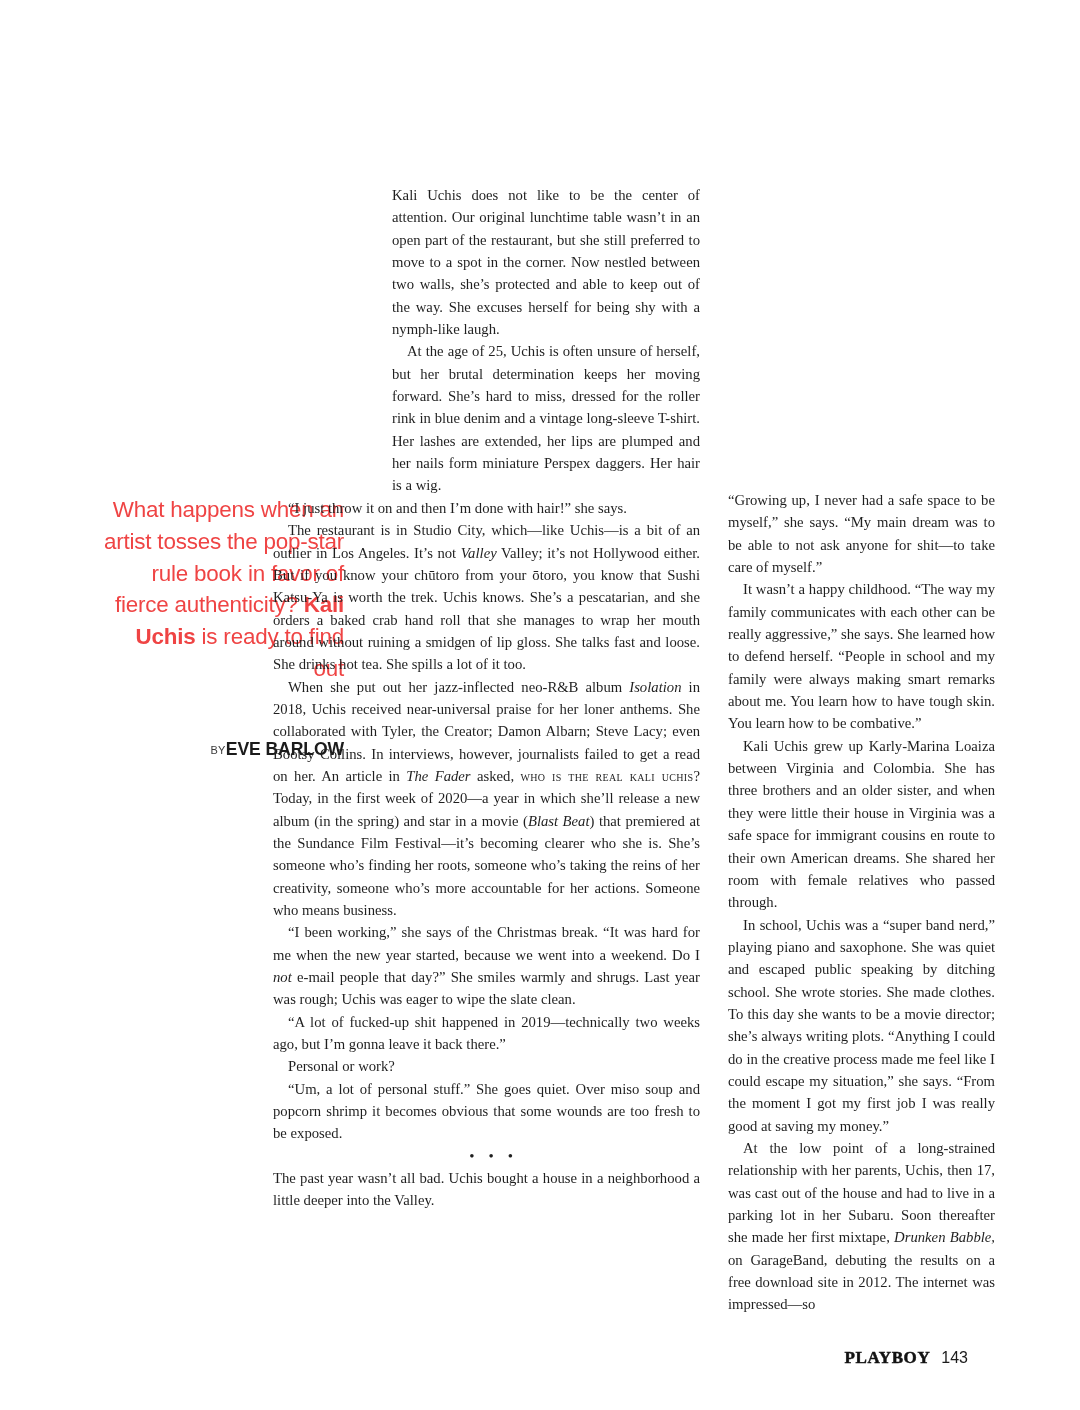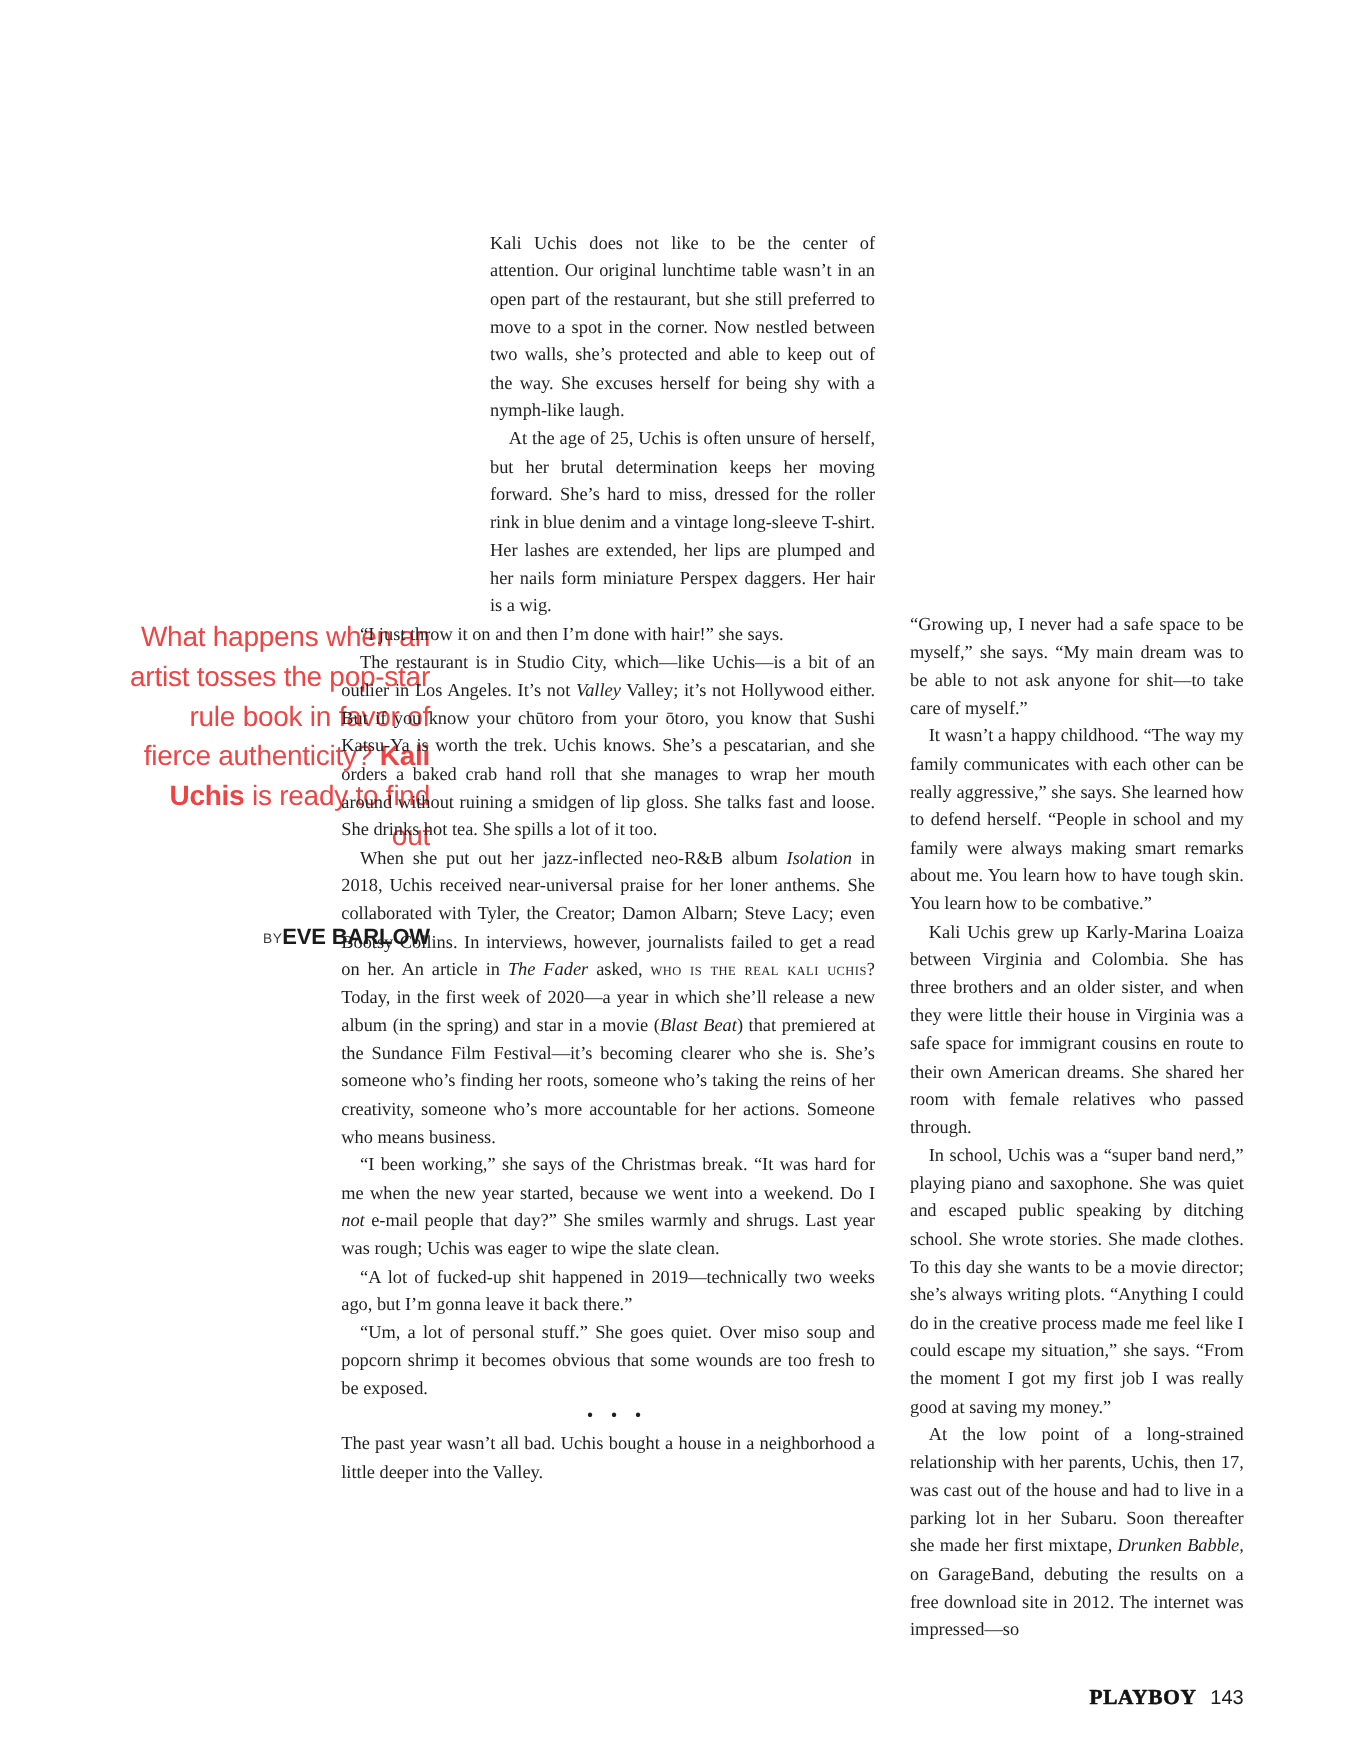--- a/index.html
+++ b/index.html
@@ -132,21 +132,21 @@
     margin: 0;
   }
 
   
   .footer {
     position: absolute;
     left: 0;
     right: 0;
     top: 1348px;
     text-align: right;
-    padding-right: 85px;
+    padding-right: 112px;
     white-space: nowrap;
   }
   .footer .logo {
     font-family: "Liberation Serif", "DejaVu Serif", serif;
     font-weight: 700;
     font-size: 17px;
     letter-spacing: 0.6px;
     color: #121212;
     -webkit-text-stroke: 0.5px #121212;
   }
@@ -180,20 +180,21 @@
       <p>At the age of 25, Uchis is often unsure of herself, but her brutal determination keeps her moving forward. She’s hard to miss, dressed for the roller rink in blue denim and a vintage long-sleeve T-shirt. Her lashes are extended, her lips are plumped and her nails form miniature Perspex daggers. Her hair is a wig.</p>
       <p>“I just throw it on and then I’m done with hair!” she says.</p>
 
       <p><span>The restaurant is in Studio City, which—like Uchis—is a bit of an outlier in Los Angeles. It’s not </span><em>Valley</em><span> Valley; it’s not Hollywood either. But if you know your chūtoro from your ōtoro, you know that Sushi Katsu-Ya is worth the trek. Uchis knows. She’s a pescatarian, and she orders a baked crab hand roll that she manages to wrap her mouth around without ruining a smidgen of lip gloss. She talks fast and loose. She drinks hot tea. She spills a lot of it too.</span></p>
 
       <p><span>When she put out her jazz-inflected neo-R&amp;B album </span><em>Isolation</em><span> in 2018, Uchis received near-universal praise for her loner anthems. She collaborated with Tyler, the Creator; Damon Albarn; Steve Lacy; even Bootsy Collins. In interviews, however, journalists failed to get a read on her. An article in </span><em>The Fader</em><span> asked, </span><span class="smallcaps">who is the real kali uchis</span><span>? Today, in the first week of 2020—a year in which she’ll release a new album (in the spring) and star in a movie (</span><em>Blast Beat</em><span>) that premiered at the Sundance Film Festival—it’s becoming clearer who she is. She’s someone who’s finding her roots, someone who’s taking the reins of her creativity, someone who’s more accountable for her actions. Someone who means business.</span></p>
 
       <p><span>“I been working,” she says of the Christmas break. “It was hard for me when the new year started, because we went into a weekend. Do I </span><em>not</em><span> e-mail people that day?” She smiles warmly and shrugs. Last year was rough; Uchis was eager to wipe the slate clean.</span></p>
 
       <p>“A lot of fucked-up shit happened in 2019—technically two weeks ago, but I’m gonna leave it back there.”</p>
+      <p>Personal or work?</p>
       <p>“Um, a lot of personal stuff.” She goes quiet. Over miso soup and popcorn shrimp it becomes obvious that some wounds are too fresh to be exposed.</p>
 
       <p class="dinkus">• • •</p>
 
       <p class="no-indent">The past year wasn’t all bad. Uchis bought a house in a neighborhood a little deeper into the Valley.</p>
     </div>
   </div>
 
   <div class="col-right">
     <div class="body-text">

